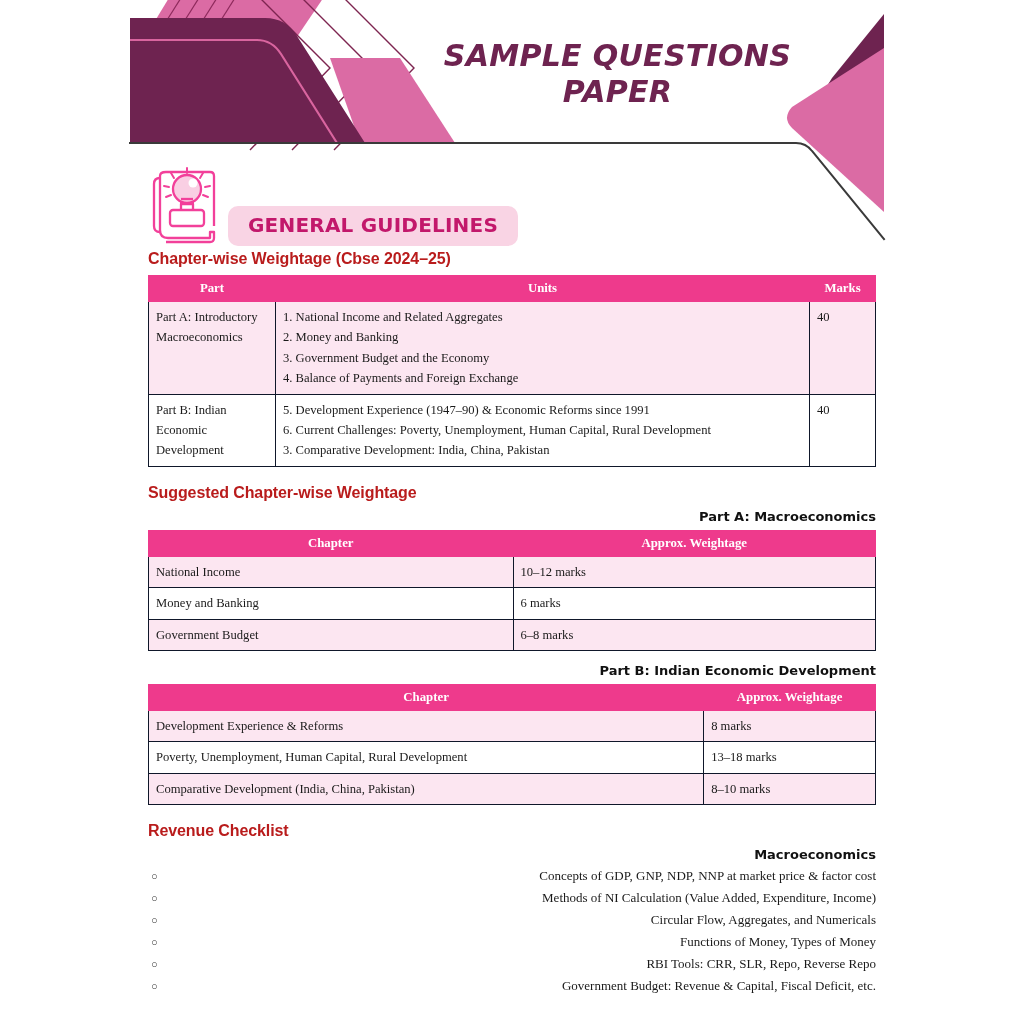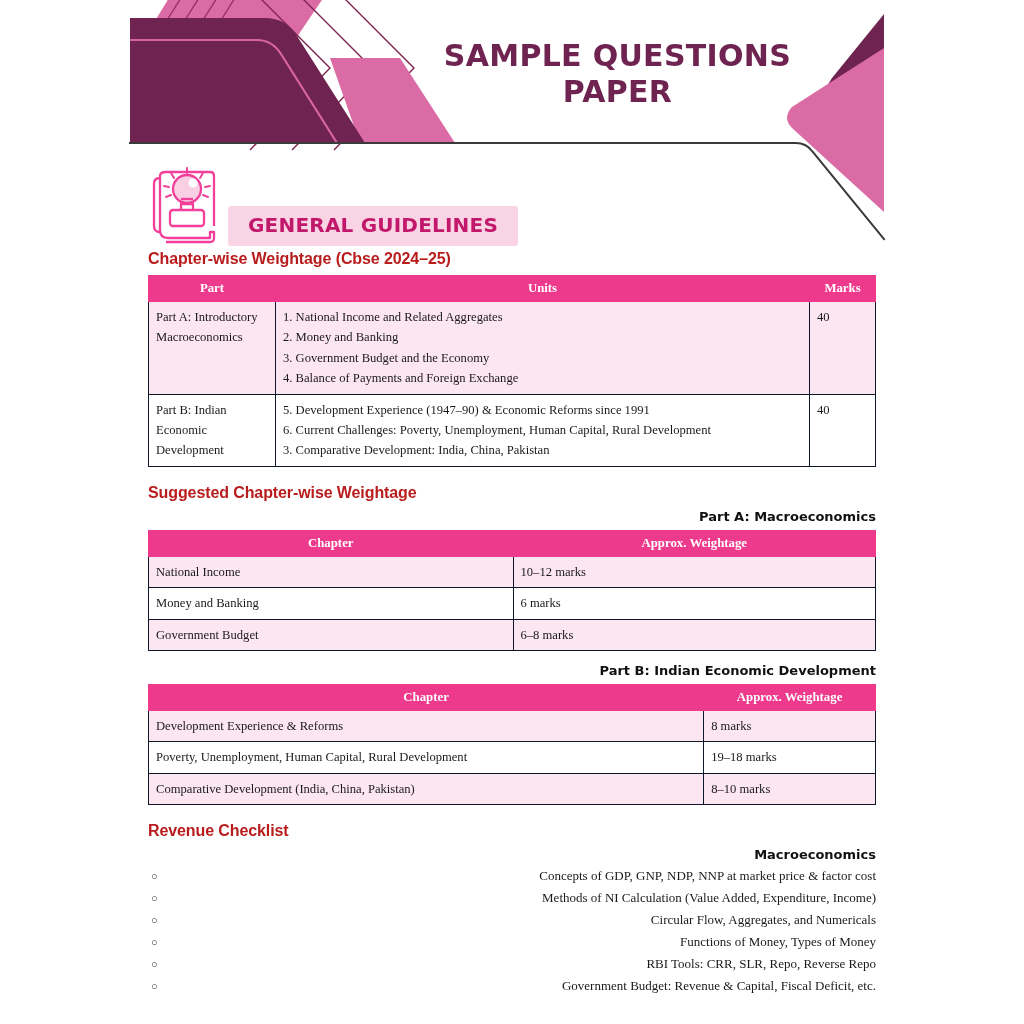--- a/index.html
+++ b/index.html
@@ -9,21 +9,21 @@
     background: #ffffff;
     font-family: "Liberation Sans", sans-serif;
     position: relative;
     overflow: hidden;
   }
 
   
   .header {
     position: absolute;
     left: 0; top: 0;
-    width: 830px; height: 150px;
+    width: 830px; height: 150px; font-style: italic;
   }
   .header svg { display: block; }
 
   .header-title {
     position: absolute;
     left: 440px; top: 38px;
     width: 355px;
     text-align: center;
     color: #6E2350;
     font-family: "DejaVu Sans", sans-serif;
@@ -37,21 +37,21 @@
   .badge-row {
     position: absolute;
     left: 148px; top: 162px;
     display: flex;
     align-items: center;
   }
   .bulb-icon { width: 74px; height: 80px; flex: none; }
   .badge-pill {
     margin-left: 6px;
     background: #F9D4E4;
-    border-radius: 3px;
+    border-radius: 10px;
     padding: 7px 20px 9px 20px;
     color: #C2186B;
     font-family: "DejaVu Sans", sans-serif;
     font-weight: bold;
     font-size: 20px;
     letter-spacing: 0.2px;
     white-space: nowrap;
     margin-top: 44px;
   }
 
@@ -304,21 +304,21 @@
         <th>Approx. Weightage</th>
       </tr>
     </thead>
     <tbody>
       <tr class="tint">
         <td>Development Experience &amp; Reforms</td>
         <td>8 marks</td>
       </tr>
       <tr class="plain">
         <td>Poverty, Unemployment, Human Capital, Rural Development</td>
-        <td>19–18 marks</td>
+        <td>13–18 marks</td>
       </tr>
       <tr class="tint">
         <td>Comparative Development (India, China, Pakistan)</td>
         <td>8–10 marks</td>
       </tr>
     </tbody>
   </table>
 
   <div class="spacer-lg"></div>
 

